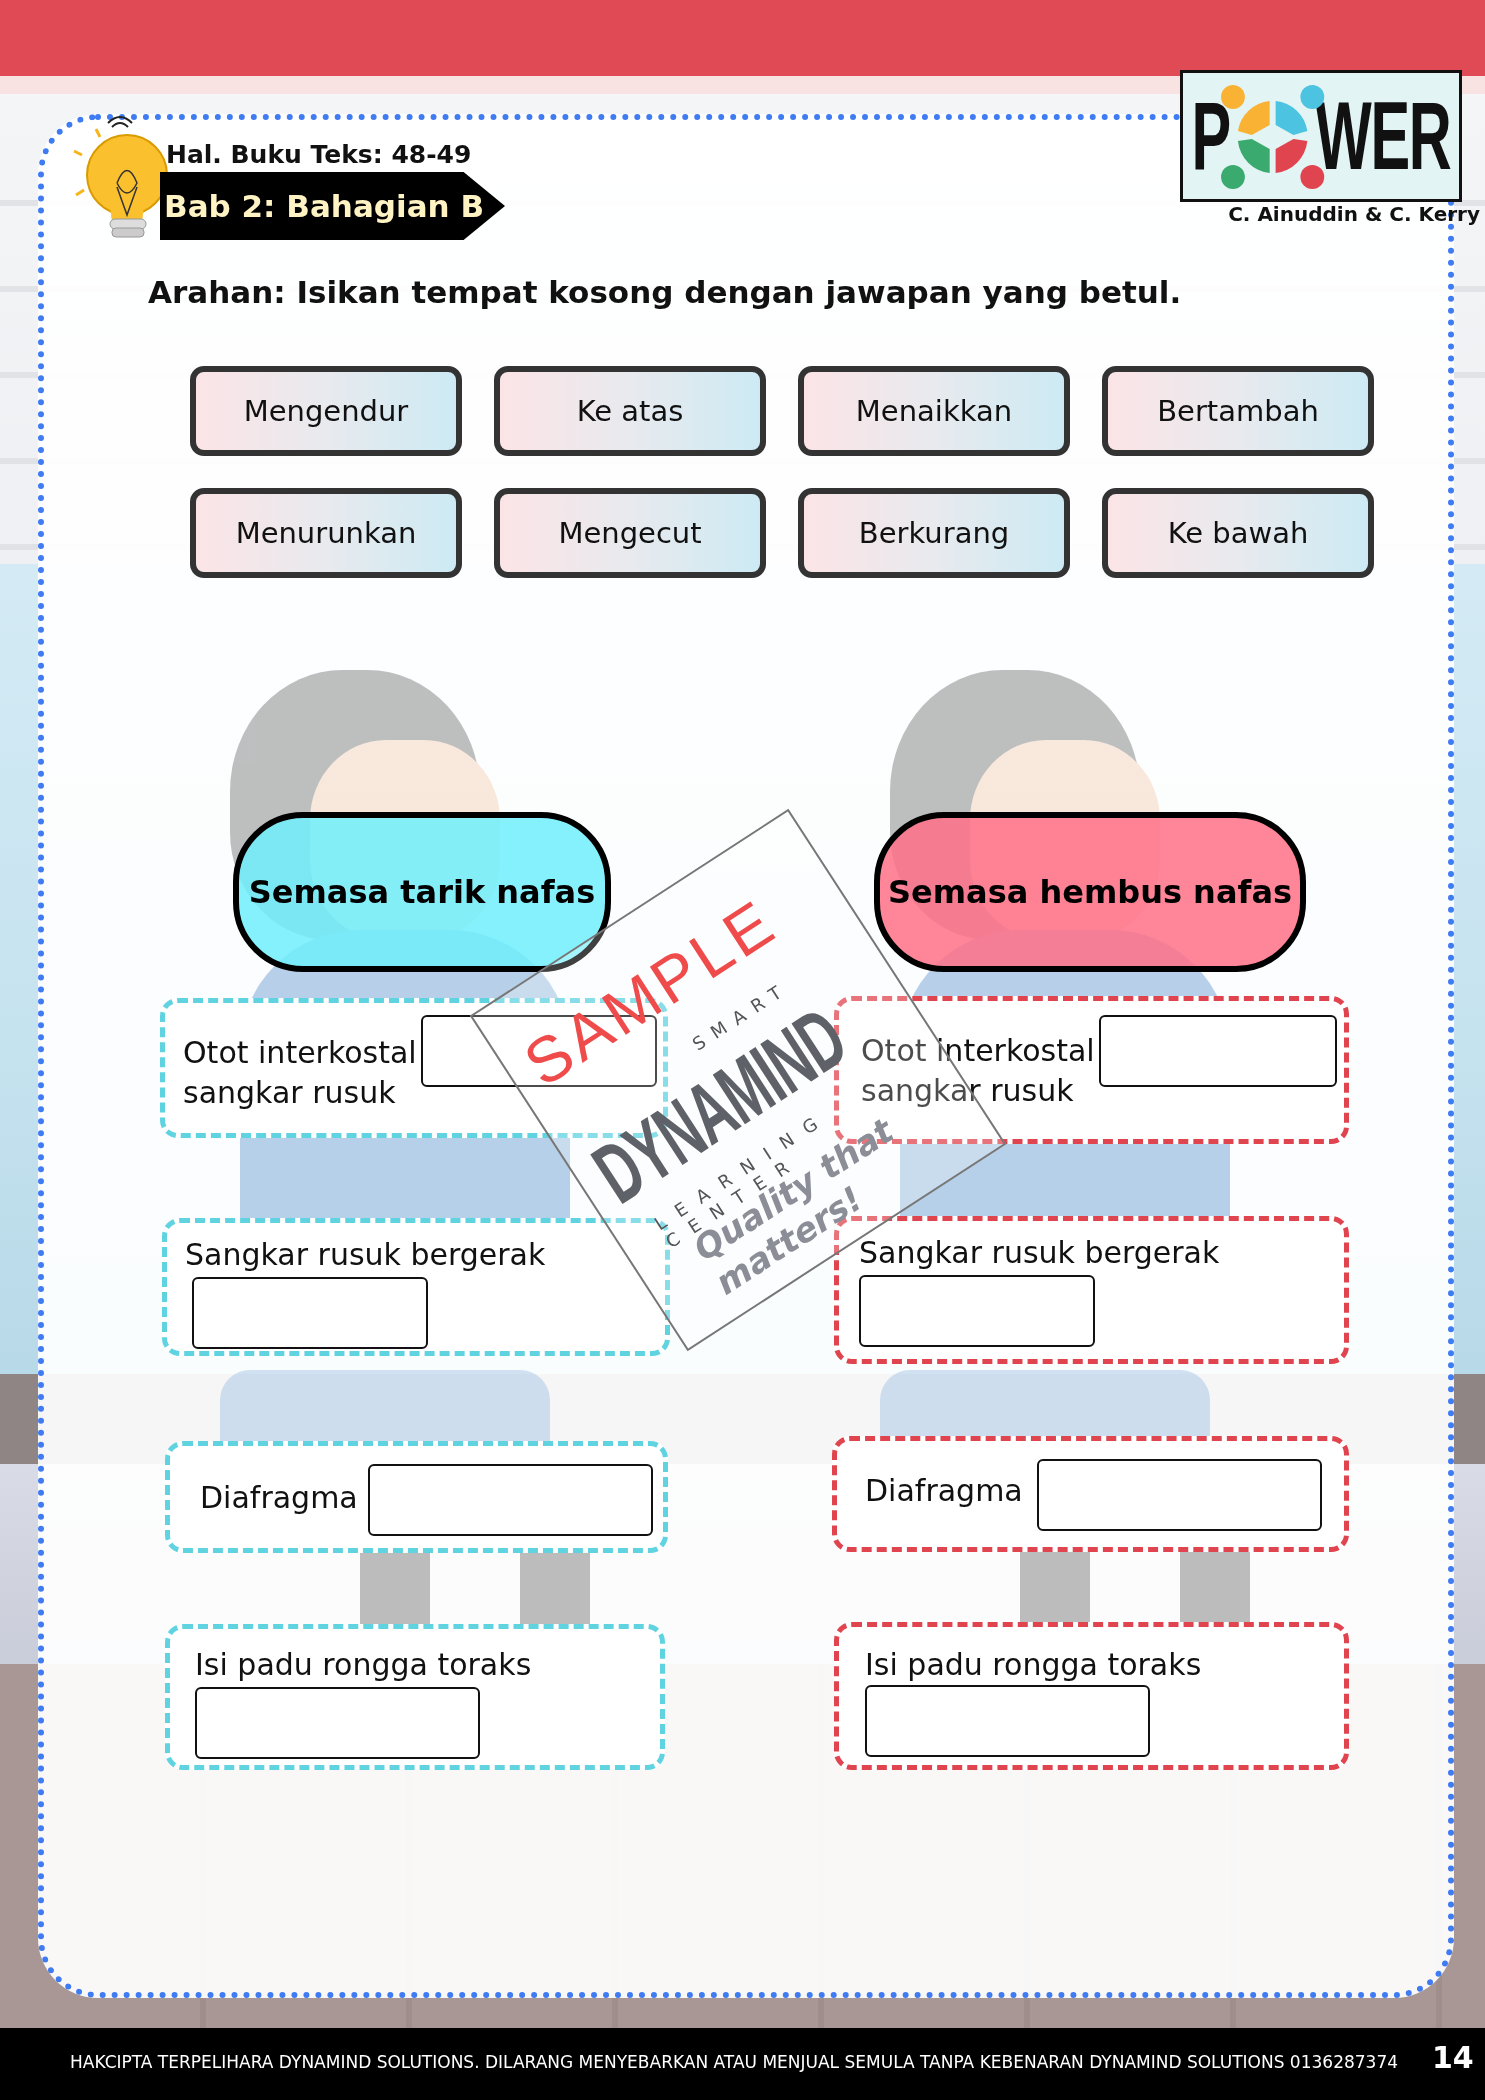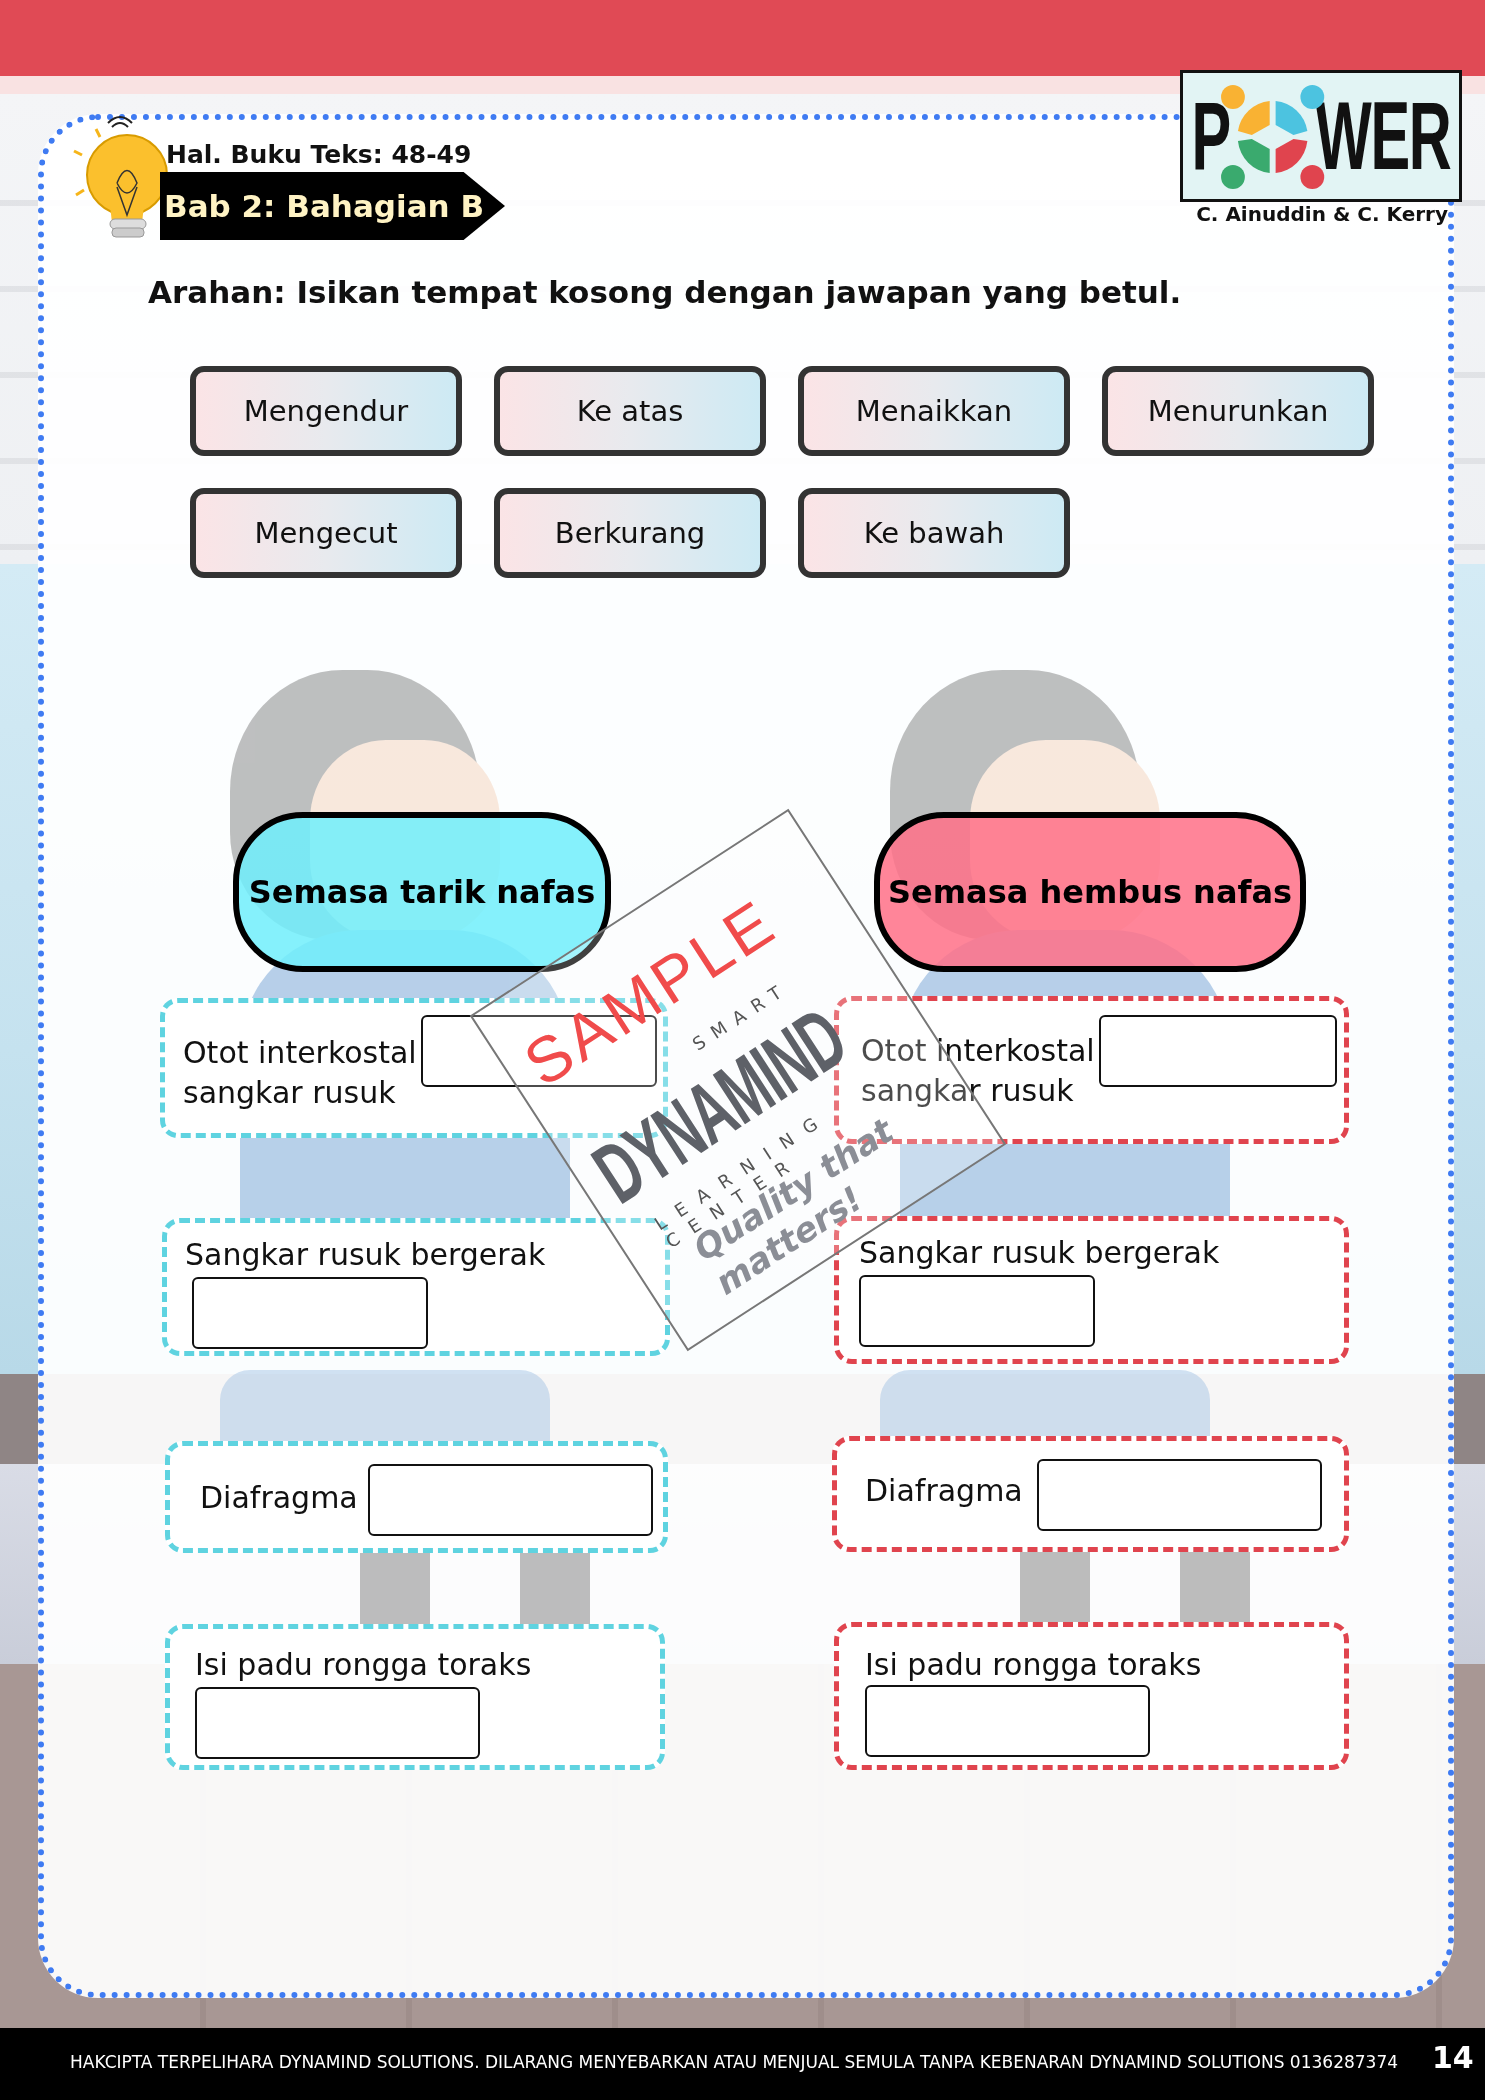--- a/index.html
+++ b/index.html
@@ -45,21 +45,21 @@
   .bab-text { font-size: 31px; font-weight: bold; color: #fff3c4; }
 
   .logo-box {
     position: absolute; left: 1180px; top: 70px; width: 282px; height: 132px;
     background: #e2f4f4; border: 3px solid #111;
     display: flex; align-items: center; justify-content: center;
   }
   .logo-letters { font-family: "Liberation Sans", sans-serif; font-size: 96px; font-weight: bold; color: #111;
     letter-spacing: -2px; display: flex; align-items: center; transform: scaleX(0.62); }
   .logo-o { width: 130px; height: 110px; position: relative; margin: 0 4px; transform: scaleX(1.6); }
-  .logo-credit { position: absolute; left: 1180px; top: 202px; width: 268px; text-align: right;
+  .logo-credit { position: absolute; left: 1212px; top: 202px; width: 268px; text-align: right;
     font-size: 20px; font-weight: bold; color: #111; }
 
   .instruction { position: absolute; left: 148px; top: 274px; font-size: 31px; font-weight: bold; color: #111; }
 
   
   .word-bank { position: absolute; left: 190px; top: 366px; width: 1138px; display: grid;
     grid-template-columns: repeat(4, 272px); column-gap: 16px; row-gap: 40px; gap: 32px; }
   .word-chip {
     height: 90px; border: 6px solid #333; border-radius: 14px;
     background: linear-gradient(90deg, #fbe4e6 0%, #e8eaee 50%, #cdeaf4 100%);
@@ -178,20 +178,21 @@
   </div>
 </div>
 <div class="logo-credit">C. Ainuddin &amp; C. Kerry</div>
 
 <div class="instruction">Arahan: Isikan tempat kosong dengan jawapan yang betul.</div>
 
 <div class="word-bank">
   <div class="word-chip">Mengendur</div>
   <div class="word-chip">Ke atas</div>
   <div class="word-chip">Menaikkan</div>
+  <div class="word-chip">Bertambah</div>
   <div class="word-chip">Menurunkan</div>
   <div class="word-chip">Mengecut</div>
   <div class="word-chip">Berkurang</div>
   <div class="word-chip">Ke bawah</div>
 </div>
 
 <div class="pill pill-inhale">Semasa tarik nafas</div>
 <div class="pill pill-exhale">Semasa hembus nafas</div>
 
 <div class="panel cyan" style="left:160px;top:998px;width:508px;height:140px;">

